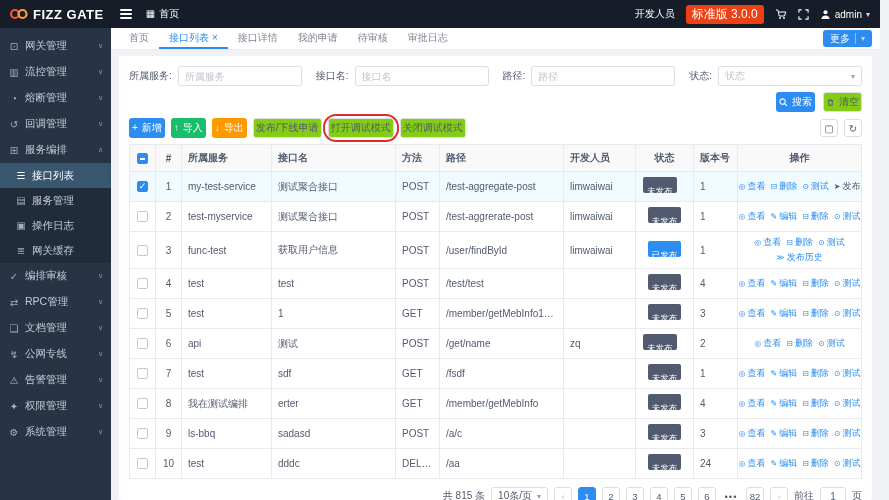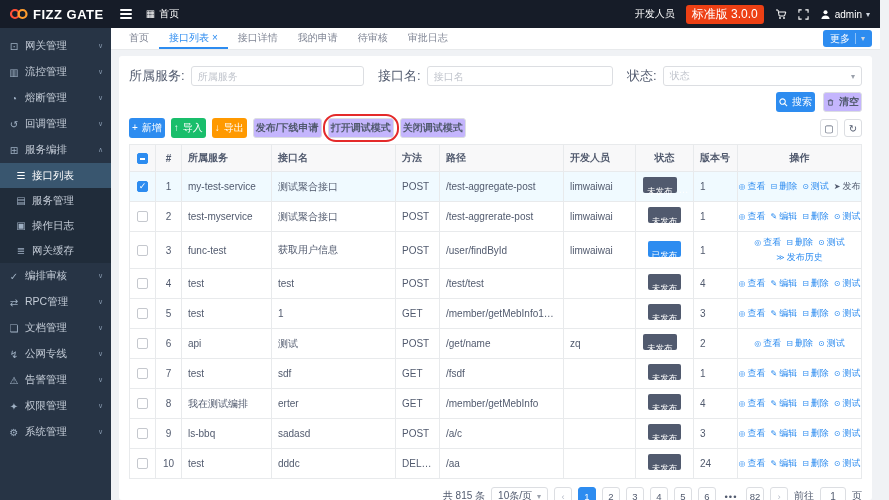--- a/index.html
+++ b/index.html
@@ -44,34 +44,34 @@
   .tab.active { color:#2d8cf0; border-bottom-color:#2d8cf0; }
   .tab-close { font-size:10px; line-height:1; }
   .more-btn { margin-left:auto; background:#2d8cf0; color:#fff; border:none; height:17px; border-radius:3px; display:flex; align-items:center; gap:5px; padding:0 7px; font-size:10px; cursor:pointer; font-family:inherit; }
   .more-divider { width:1px; height:11px; background:rgba(255,255,255,.45); }
 
   .card { margin:6px 8px 0; background:#fff; border-radius:3px; flex:1; padding:8px 10px; display:flex; flex-direction:column; overflow:hidden; }
 
   
   .filter-row { display:flex; gap:14px; margin:2px 0 6px; }
   .filter-group { flex:1; display:flex; align-items:center; gap:6px; min-width:0; }
-  .filter-label { font-size:13px; color:#515a6e; white-space:nowrap; text-align:left; }
+  .filter-label { font-size:10px; color:#515a6e; white-space:nowrap; text-align:left; }
   .finput { flex:1; min-width:0; height:20px; border:1px solid #dcdee2; border-radius:3px; background:#fff; font-size:10px; color:#515a6e; padding:0 6px; font-family:inherit; }
   .finput::placeholder { color:#c0c4cc; }
   .finput.select { display:flex; align-items:center; justify-content:space-between; cursor:pointer; }
   .finput.select .ph { color:#c0c4cc; }
   .sel-caret { color:#9aa0ab; font-size:8px; }
 
   
   .search-row { display:flex; justify-content:flex-end; gap:8px; margin-bottom:6px; }
   .btn { height:20px; border-radius:3px; font-size:10px; display:inline-flex; align-items:center; gap:4px; padding:0 2px; border:1px solid transparent; cursor:pointer; font-family:inherit; white-space:nowrap; }
   .btn.primary { background:#2d8cf0; color:#fff; }
   .btn.success { background:#19be6b; color:#fff; }
   .btn.warning { background:#ff9900; color:#fff; }
-  .btn.default { background:#c4b5fd; border-color:#dcdee2; color:#515a6e;font-weight:bold; }
+  .btn.default { background:#84cc16; border-color:#dcdee2; color:#515a6e; }
   .btn-glyph { font-size:10px; line-height:1; }
 
   .toolbar { display:flex; align-items:center; gap:6px; margin-bottom:6px; }
   .annot-wrap { position:relative; display:inline-flex; }
   .annotation { position:absolute; left:-5px; right:-5px; top:-4px; bottom:-4px; border:2px solid #e42a2a; border-radius:13px; pointer-events:none; }
   .toolbar-right { margin-left:auto; display:flex; gap:6px; }
   .icon-btn { width:18px; height:18px; border:1px solid #dcdee2; background:#fff; border-radius:3px; display:flex; align-items:center; justify-content:center; font-size:10px; color:#515a6e; cursor:pointer; padding:0; }
 
   
   .grid { width:100%; border-collapse:collapse; table-layout:fixed; }
@@ -269,20 +269,24 @@
         <div class="filter-row" id="filters">
             <div class="filter-group">
               <span class="filter-label">所属服务:</span>
               <input class="finput" placeholder="所属服务" style="">
             </div>
             <div class="filter-group">
               <span class="filter-label">接口名:</span>
               <input class="finput" placeholder="接口名" style="">
             </div>
             <div class="filter-group">
+              <span class="filter-label">路径:</span>
+              <input class="finput" placeholder="路径" style="">
+            </div>
+            <div class="filter-group">
               <span class="filter-label">状态:</span>
               <div class="finput select">
                 <span class="ph">状态</span>
                 <span class="sel-caret">▾</span>
               </div>
             </div>
           </div>
 
         <div class="search-row">
           <button class="btn primary">

